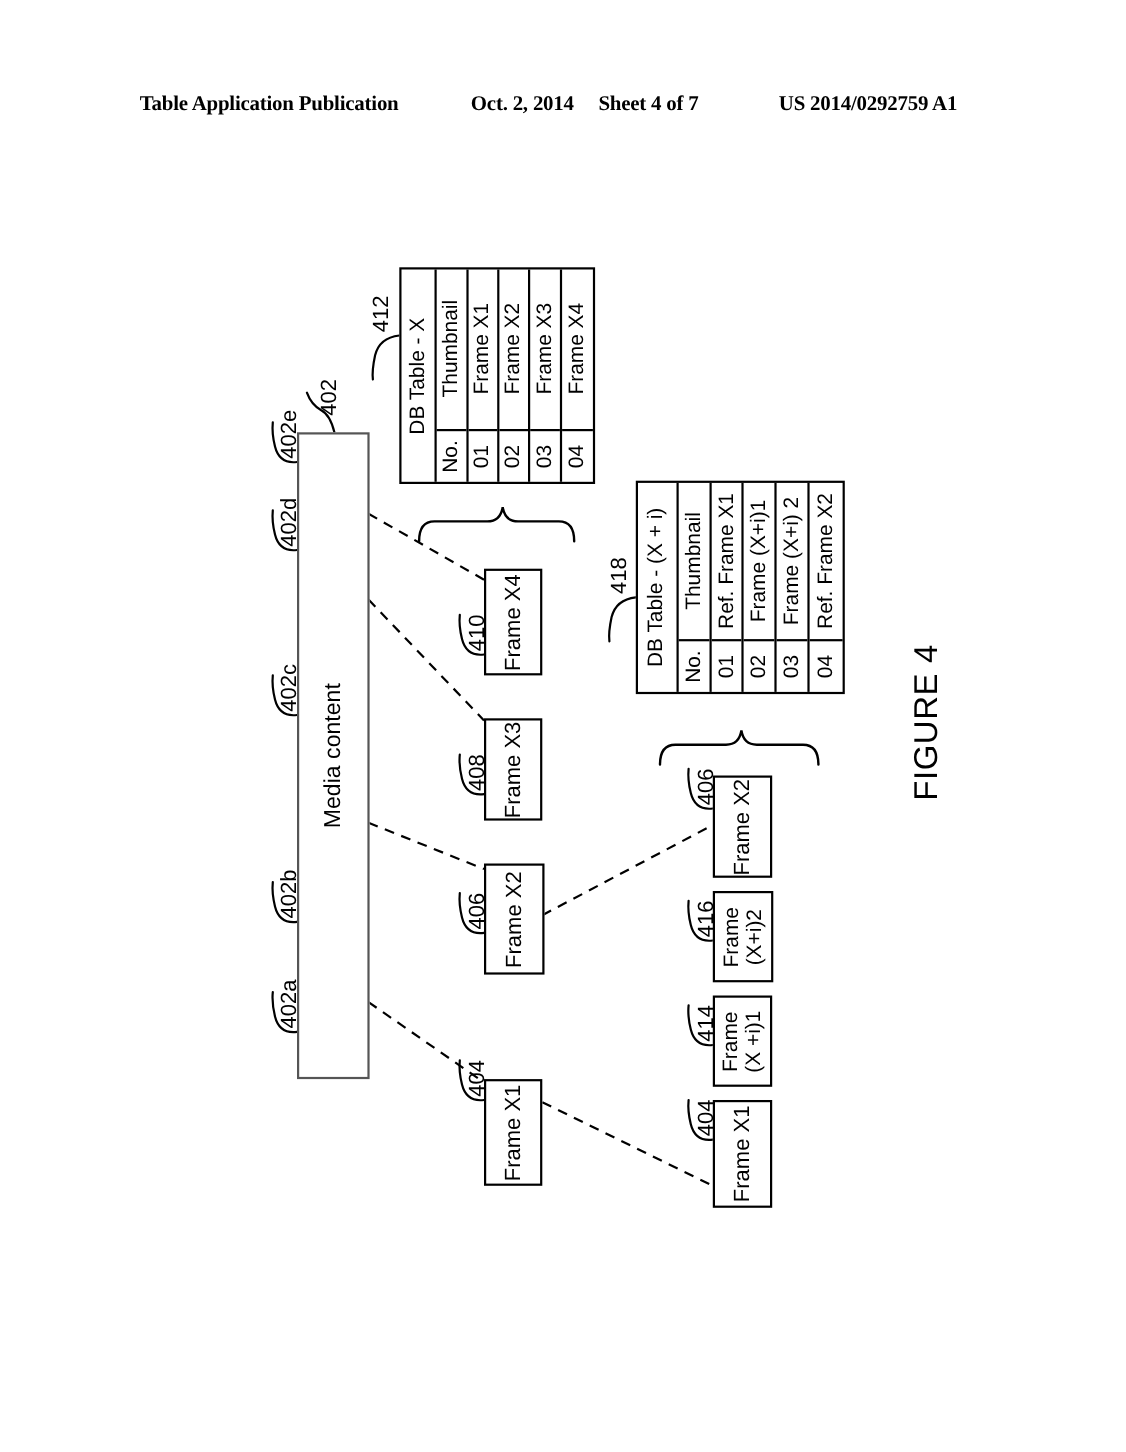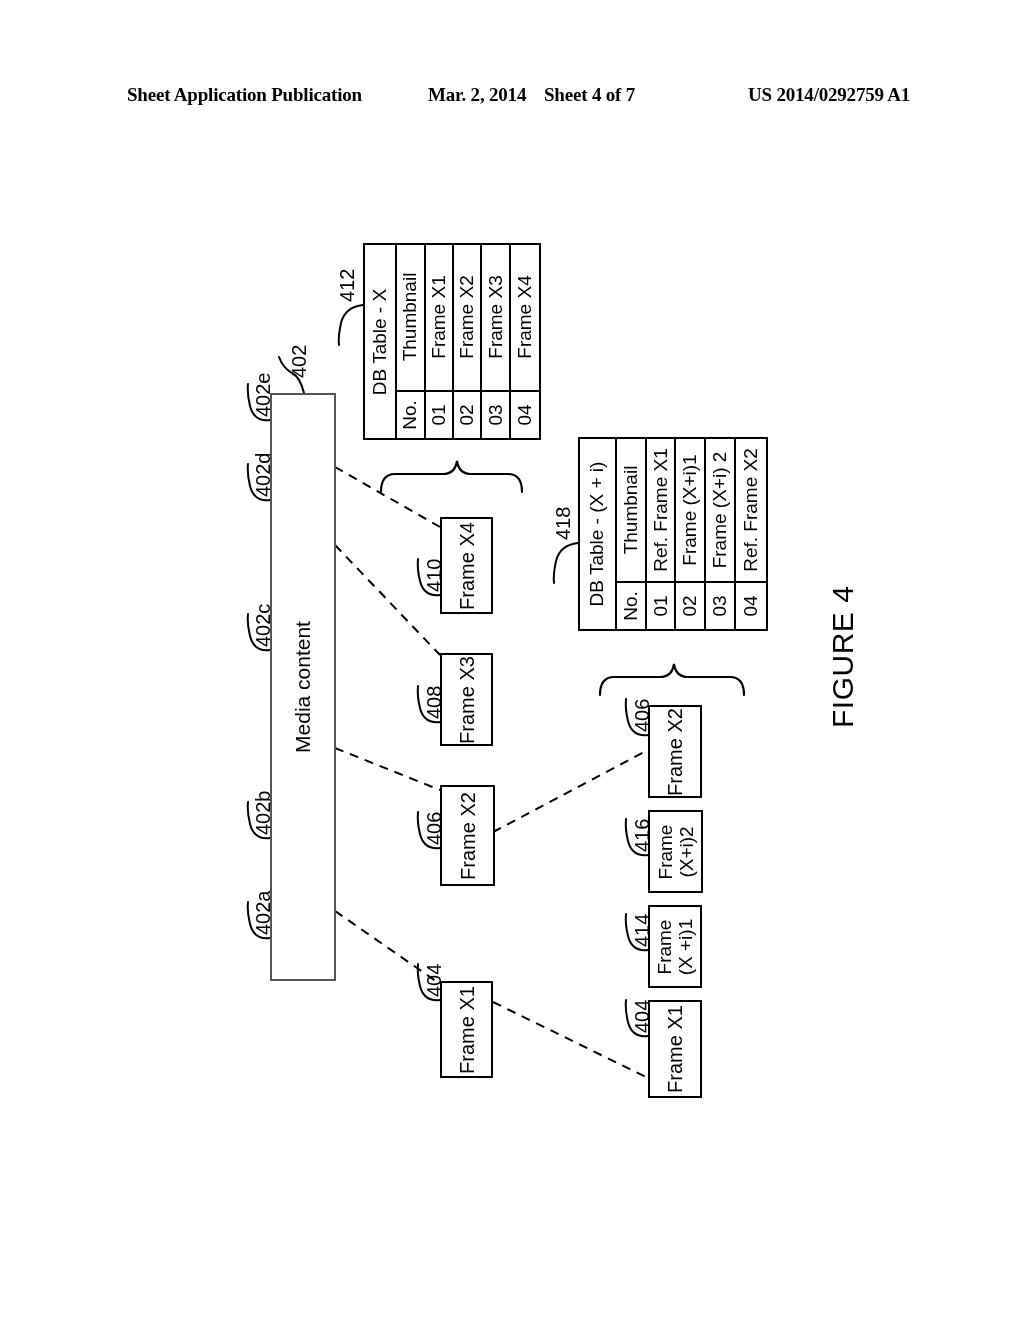--- a/index.html
+++ b/index.html
@@ -29,21 +29,21 @@
     color: #000;
   }
   #page-header .hdr-item {
     position: absolute;
     white-space: nowrap;
     letter-spacing: -0.2px;
   }
   #hdr-pub   { left: 127px; top: 0; }
   #hdr-date  { left: 428px; top: 0; }
   #hdr-sheet { left: 544px; top: 0; }
-  #hdr-num   { left: 708px; top: 0; margin-left: 40px; }
+  #hdr-num   { left: 708px; top: 0; }
 
   
   #figure-canvas {
     position: absolute;
     left: 0;
     top: 0;
     width: 1024px;
     height: 1320px;
   }
   #figure-svg {
@@ -147,22 +147,22 @@
     font-size: 30px;
     letter-spacing: 0.5px;
     white-space: nowrap;
     font-family: "Liberation Sans", sans-serif;
   }
 </style>
 </head>
 <body>
 
 <div id="page-header">
-  <div class="hdr-item" id="hdr-pub">Sheet Application Publication</div>
-  <div class="hdr-item" id="hdr-date">Mar. 2, 2014</div>
+  <div class="hdr-item" id="hdr-pub">Table Application Publication</div>
+  <div class="hdr-item" id="hdr-date">Oct. 2, 2014</div>
   <div class="hdr-item" id="hdr-sheet">Sheet 4 of 7</div>
   <div class="hdr-item" id="hdr-num">US 2014/0292759 A1</div>
 </div>
 
 <div id="figure-canvas">
 
   <svg id="figure-svg" viewBox="0 0 1024 1320" xmlns="http://www.w3.org/2000/svg">
 
     <g stroke="#000" stroke-width="2" stroke-dasharray="9,7" fill="none">
       <line x1="270" y1="467" x2="335" y2="467"></line>

